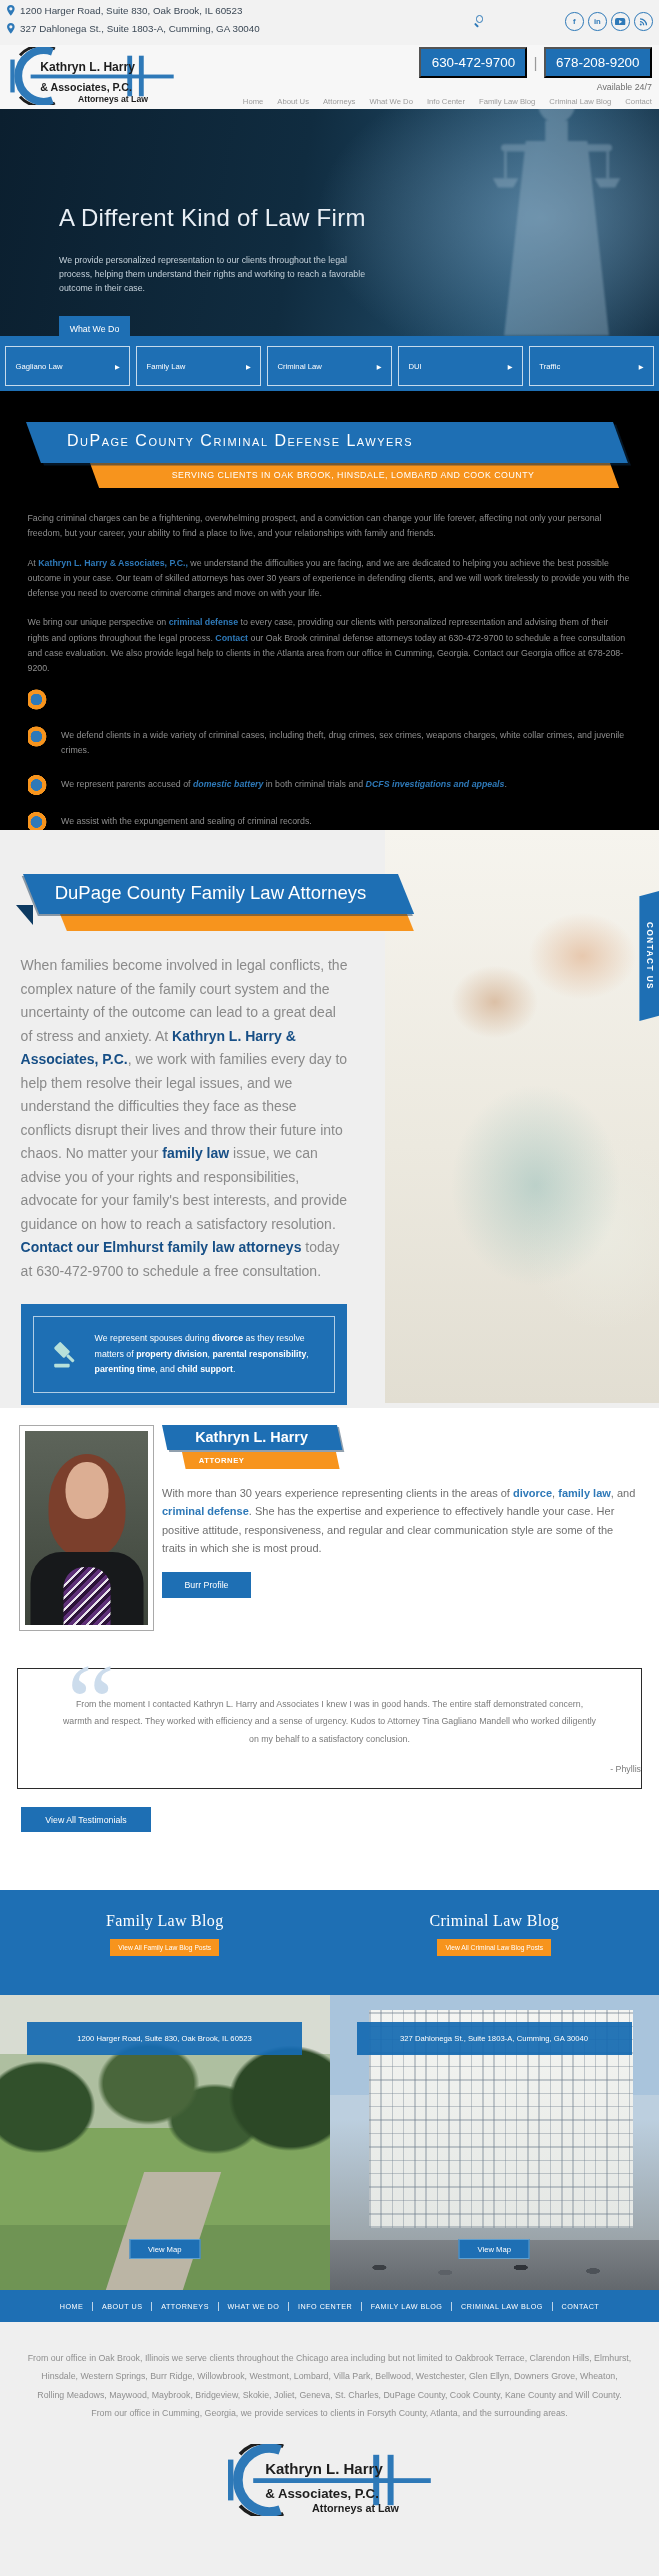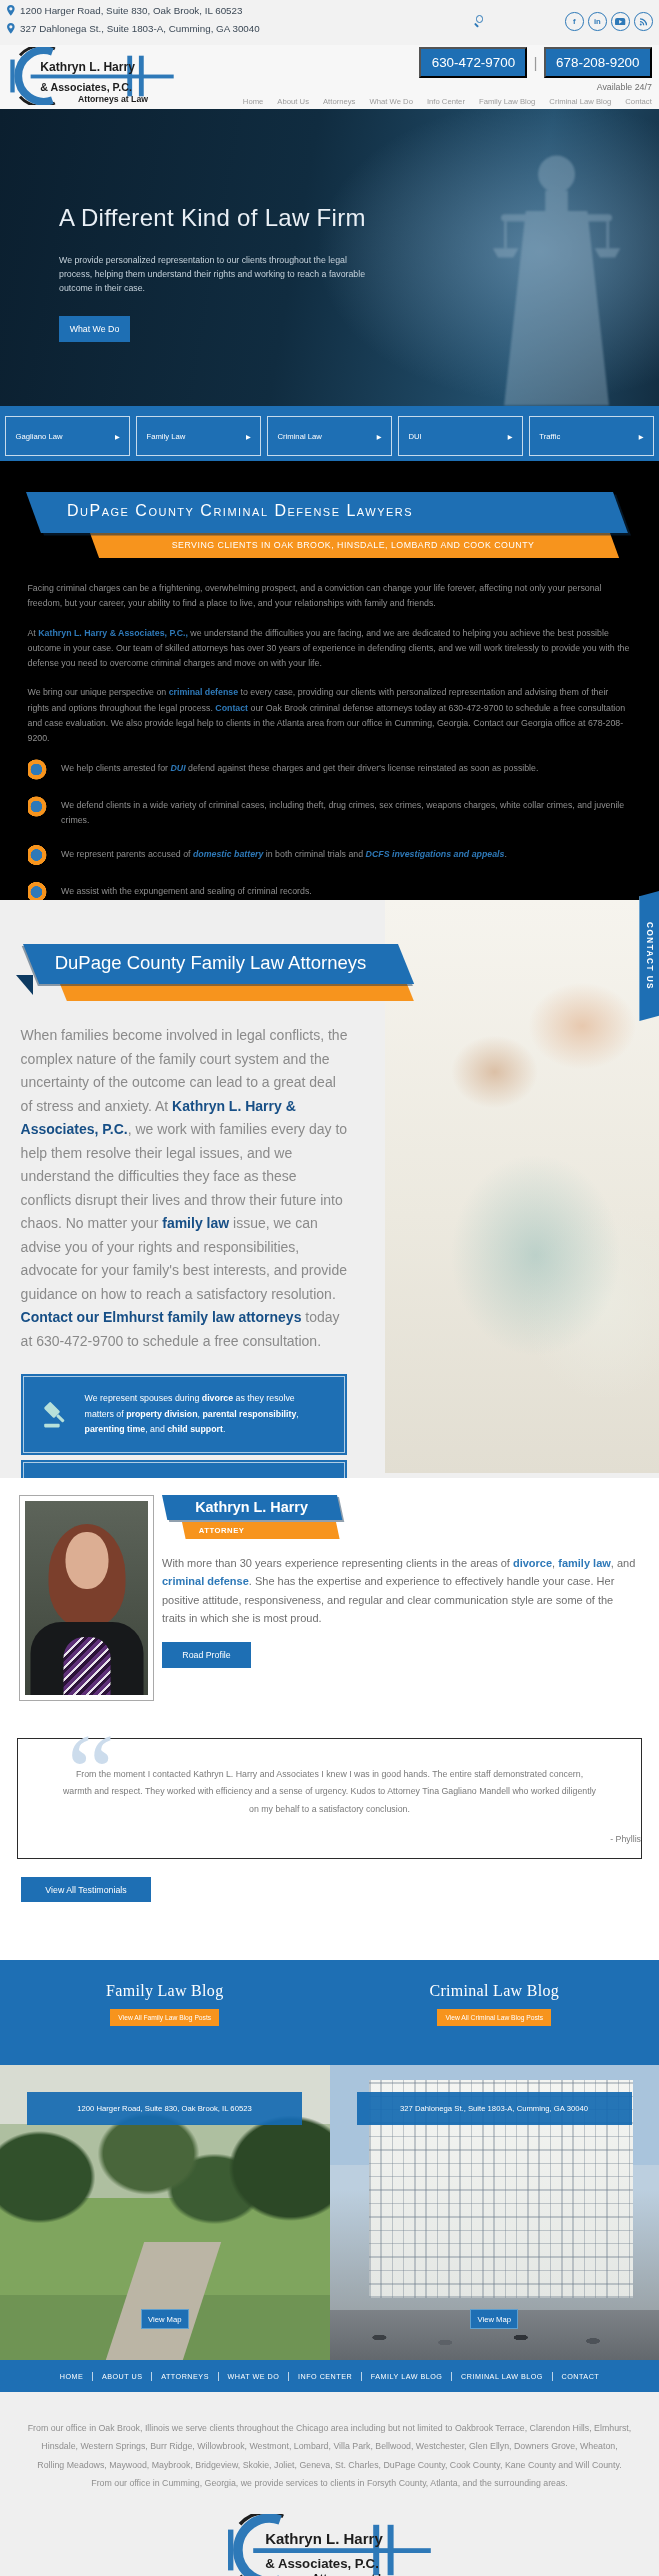--- a/index.html
+++ b/index.html
@@ -27,21 +27,21 @@
   .logo { position:absolute; left:5.2px; top:2.1px; }
   .phones { position:absolute; right:7.2px; top:2.1px; text-align:right;padding-left:8px; }
   .phone-row { display:flex; align-items:center; gap:6.2px; }
   .phone-btn { background:#1e6fb4; color:#fff; font-size:13.4px; padding:6.2px 10.3px; cursor:pointer; }
   .phone-sep { color:#9a9a9a; font-size:15.5px; }
   .avail { margin-top:3.1px; color:#6d6d6d; font-size:8.8px; }
   .mainnav { position:absolute; right:7.2px; bottom:3.1px; display:flex; gap:14px; }
   .mainnav span { color:#9b9b9b; font-size:7.7px; cursor:pointer; white-space:nowrap; }
 
   
-  #hero { height:297px; position:relative; overflow:hidden;
+  #hero { height:227px; position:relative; overflow:hidden;
     background:
       radial-gradient(319px 216px at 82% 48%, rgba(125,165,195,.55), rgba(125,165,195,0) 70%),
       linear-gradient(100deg, #0b1f2f 0%, #102c40 45%, #23506e 78%, #132e42 100%); }
   .statue { position:absolute; right:15.5px; bottom:0; filter:blur(0.8px); }
   .hero-inner { position:absolute; left:59px; top:0; width:350px; }
   .hero-title { margin-top:95px; color:#e9eff5; font-size:24px; font-weight:400; letter-spacing:0.3px; }
   .hero-text { margin-top:20.6px; width:322px; color:#c6d2db; font-size:8.8px; line-height:1.6; }
   .hero-btn { margin-top:21.6px; width:71px; height:26px; font-size:8.8px;
               border:0.5px solid #4e92c6; }
   .btn-blue { background:#1e6fb4; color:#fff; display:inline-flex; align-items:center;
@@ -102,21 +102,21 @@
       font-size:18.5px; font-weight:400; text-align:center; padding-top:8.2px; white-space:nowrap; }
   .fam-notch { position:absolute; left:15.5px; top:31px; width:0; height:0;
       border-top:20.6px solid #0d3a61; border-left:17.5px solid transparent; }
   .fam-orange { position:absolute; left:60px; top:40px; width:347px; height:17px;
       background:#f7941d; transform:skewX(22deg); transform-origin:top left; z-index:-1; }
   .fam-intro { position:relative; z-index:5; margin:23px 0 0 20.6px; width:327px;
       color:#8a8a8a; font-size:14px; line-height:1.68; }
   .nb { color:#174f86; font-weight:700; }
   .b  { font-weight:700; }
   .features { margin:20.6px 0 0 20.6px; width:326px; position:relative; z-index:5; }
-  .feature { background:#1e6fb4; padding:2px; margin-bottom:5.2px; }
+  .feature { background:#1e6fb4; padding:12px; margin-bottom:5.2px; }
   .feature-inner { border:0.5px solid rgba(255,255,255,.65); display:flex; align-items:center; }
   .f-icon { width:61px; flex:0 0 auto; display:flex; align-items:center; justify-content:center; }
   .f-text { color:#fff; font-size:8.8px; line-height:1.75; padding:14.4px 17.5px 14.4px 0; }
   .learn-btn { margin:19.6px 0 0 20.6px; width:86px; height:38px; font-size:9.8px; position:relative; z-index:5; }
 
   
   #attorney { height:258px; background:#fff; position:relative; }
   .atty-photo-frame { position:absolute; left:19px; top:17px; width:135px; height:206px;
       background:#fff; border:0.5px solid #a9a9a9; padding:5.2px; }
   .atty-photo { position:relative; width:100%; height:100%; overflow:hidden;
@@ -182,21 +182,21 @@
       background:
         radial-gradient(11.3px 4.6px at 15% 55%, #3b3f44 0 60%, transparent 65%),
         radial-gradient(11.3px 4.6px at 35% 65%, #5c6167 0 60%, transparent 65%),
         radial-gradient(11.3px 4.6px at 58% 55%, #2f3338 0 60%, transparent 65%),
         radial-gradient(11.3px 4.6px at 80% 62%, #4d5258 0 60%, transparent 65%),
         linear-gradient(180deg,#7d8287,#63686d); }
   .map-overlay { position:absolute; left:27px; top:27px; width:275px;
       background:rgba(22,106,178,.93); color:#fff; font-size:7.7px; text-align:center;
       padding:12px 10.3px; z-index:5; }
   .view-map-btn { position:absolute; left:50%; transform:translateX(-50%); bottom:31px;
-      width:48px; height:19.6px; font-size:7.7px; z-index:5; border:0.5px solid #5fa0d0; }
+      width:71px; height:19.6px; font-size:7.7px; z-index:5; border:0.5px solid #5fa0d0; }
 
   
   #footer { height:334px; background:#efefef; position:relative; }
   .footer-nav { height:32px; background:#1e6fb4; display:flex; align-items:center;
       justify-content:center; }
   .footer-nav span { color:#fff; font-size:7.2px; letter-spacing:0.5px; cursor:pointer; padding:0 8.8px; }
   .footer-nav span:not(:last-child) { border-right:0.5px solid rgba(255,255,255,.7); }
   .service-area { width:605px; margin:27px auto 0; text-align:center; color:#8f8f8f;
       font-size:8.8px; line-height:2.1; }
   .footer-logo { display:flex; justify-content:center; margin-top:21.6px; }
@@ -331,21 +331,20 @@
       </div>
     </div>
     <div class="crim-copy">
       <p><span>Facing criminal charges can be a frightening, overwhelming prospect, and a conviction can change your life forever, affecting not only your personal freedom, but your career, your ability to find a place to live, and your relationships with family and friends.</span></p>
       <p><span>At </span><span class="lb">Kathryn L. Harry &amp; Associates, P.C.,</span><span> we understand the difficulties you are facing, and we are dedicated to helping you achieve the best possible outcome in your case. Our team of skilled attorneys has over 30 years of experience in defending clients, and we will work tirelessly to provide you with the defense you need to overcome criminal charges and move on with your life.</span></p>
       <p><span>We bring our unique perspective on </span><span class="lb">criminal defense</span><span> to every case, providing our clients with personalized representation and advising them of their rights and options throughout the legal process. </span><span class="lb">Contact</span><span> our Oak Brook criminal defense attorneys today at 630-472-9700 to schedule a free consultation and case evaluation. We also provide legal help to clients in the Atlanta area from our office in Cumming, Georgia. Contact our Georgia office at 678-208-9200.</span></p>
     </div>
     <div class="crim-bullets">
       <div class="crim-bullet">
         <span class="cb-icon"></span>
-        <span class="cb-text"><span>We help clients arrested for </span><span class="lbi">DUI</span><span> defend against these charges and get their driver's license reinstated as soon as possible.</span></span>
       </div>
       <div class="crim-bullet">
         <span class="cb-icon"></span>
         <span class="cb-text"><span>We defend clients in a wide variety of criminal cases, including theft, drug crimes, sex crimes, weapons charges, white collar crimes, and juvenile crimes.</span></span>
       </div>
       <div class="crim-bullet">
         <span class="cb-icon"></span>
         <span class="cb-text"><span>We represent parents accused of </span><span class="lbi">domestic battery</span><span> in both criminal trials and </span><span class="lbi">DCFS investigations and appeals</span><span>.</span></span>
       </div>
       <div class="crim-bullet">
@@ -431,21 +430,21 @@
       </div>
     </div>
     <div class="atty-right">
       <div class="atty-name-banner">
         <div class="bt">Kathryn L. Harry</div>
       </div>
       <div class="atty-role-banner">
         <div class="bt">ATTORNEY</div>
       </div>
       <div class="atty-bio"><span>With more than 30 years experience representing clients in the areas of </span><span class="lb">divorce</span><span>, </span><span class="lb">family law</span><span>, and </span><span class="lb">criminal defense</span><span>. She has the expertise and experience to effectively handle your case. Her positive attitude, responsiveness, and regular and clear communication style are some of the traits in which she is most proud.</span></div>
-      <button class="btn-blue profile-btn">Road Profile</button>
+      <button class="btn-blue profile-btn">Burr Profile</button>
     </div>
   </div>
 
   <div id="testimonial">
     <div class="quote-box">
       <div class="quote-mark">“</div>
       <div class="quote-text">From the moment I contacted Kathryn L. Harry and Associates I knew I was in good hands. The entire staff demonstrated concern, warmth and respect. They worked with efficiency and a sense of urgency. Kudos to Attorney Tina Gagliano Mandell who worked diligently on my behalf to a satisfactory conclusion.</div>
       <div class="quote-author">- Phyllis</div>
     </div>
     <button class="btn-blue testim-btn">View All Testimonials</button>

